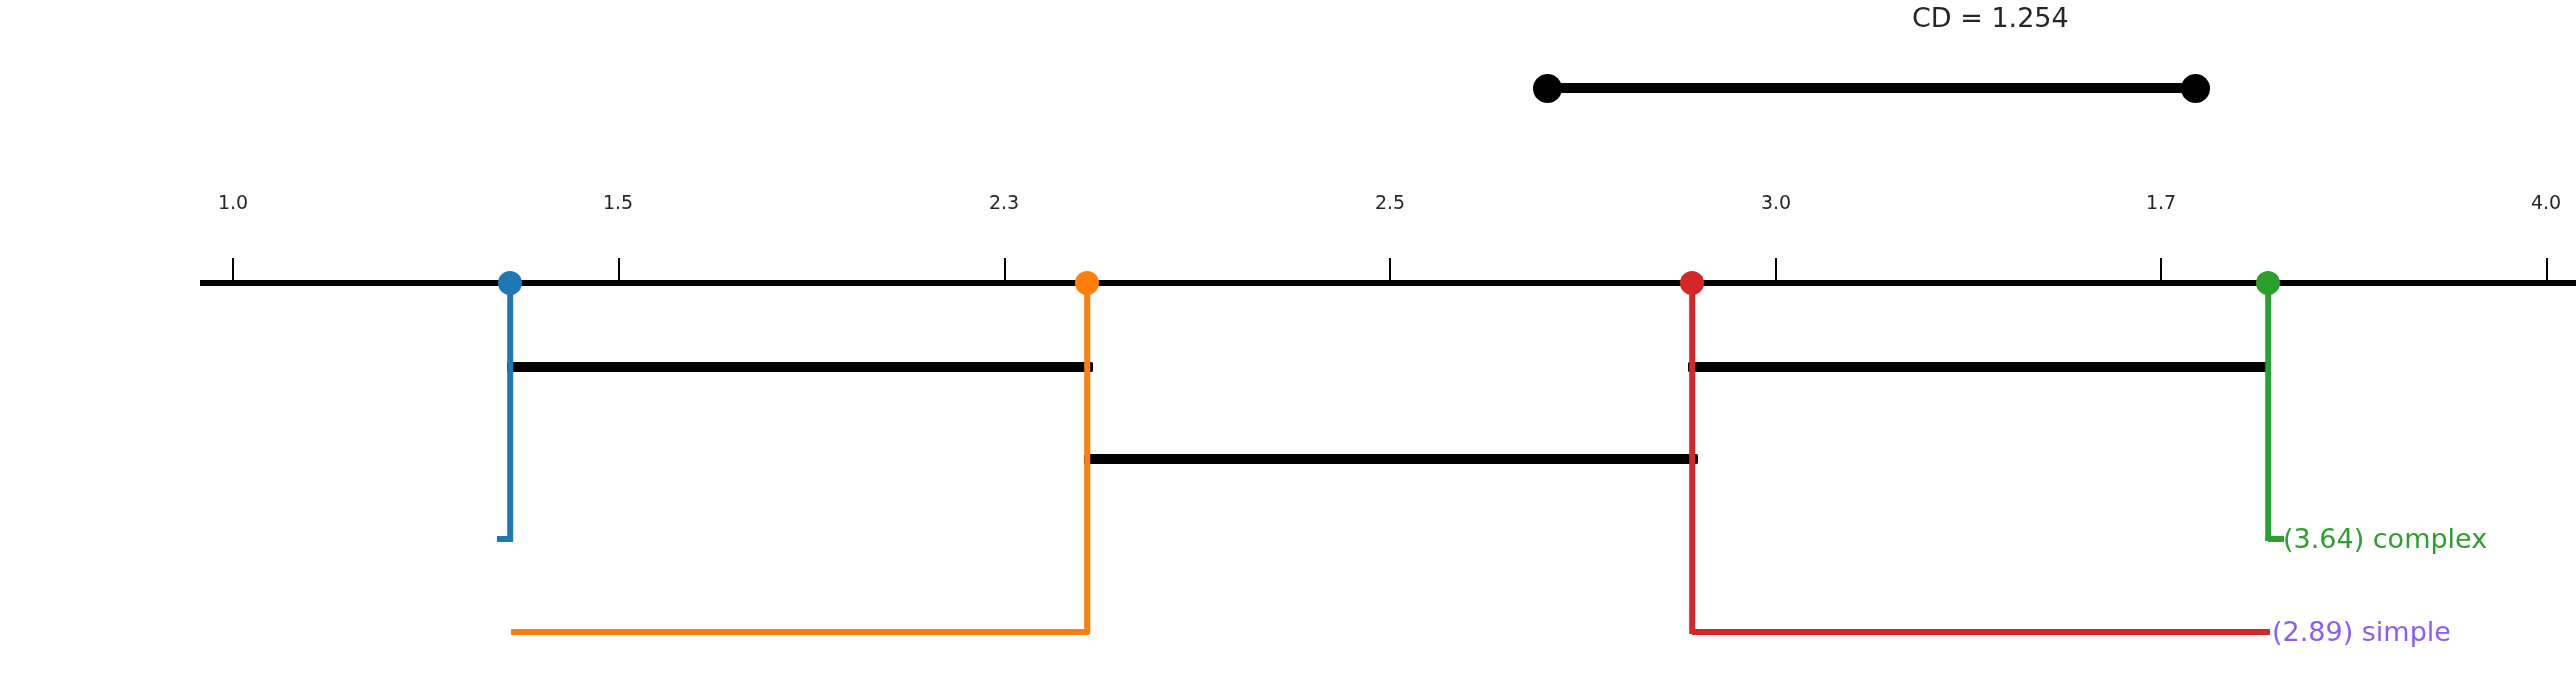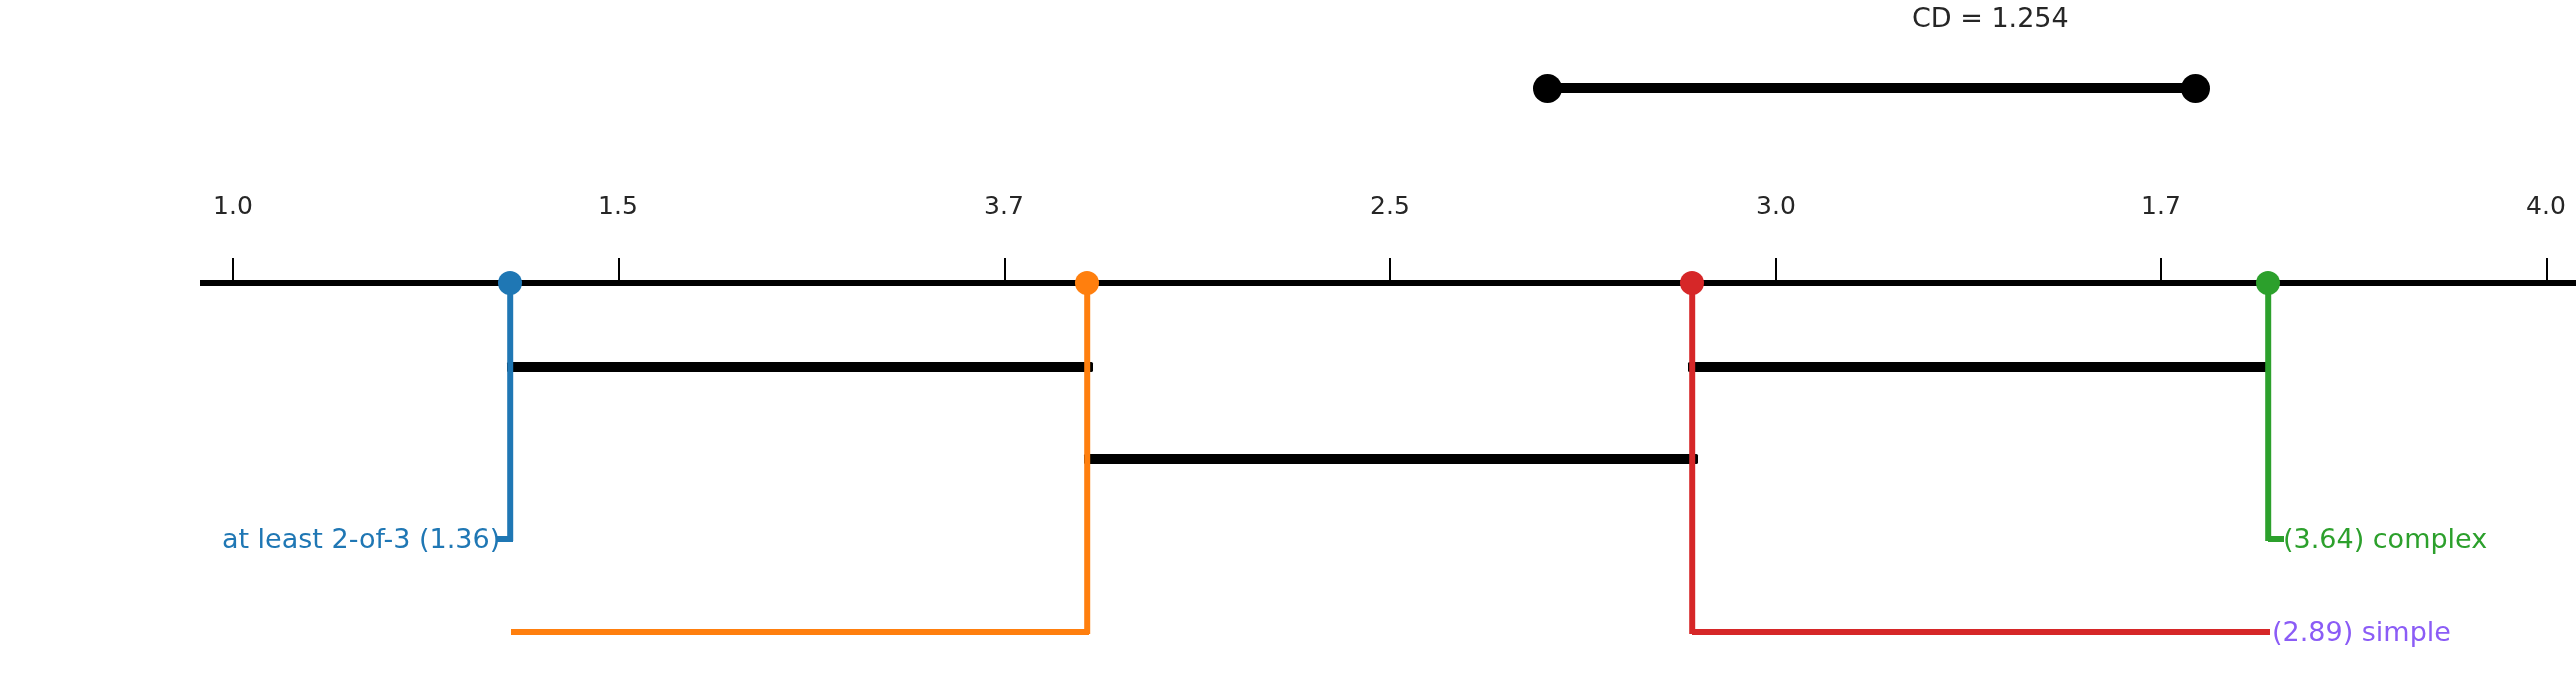--- a/index.html
+++ b/index.html
@@ -39,21 +39,21 @@
     background: #000000;
   }
   .axis-tick {
     position: absolute;
     background: #000000;
     width: 2.4px;
   }
   .tick-label {
     position: absolute;
     color: #262626;
-    font-size: 25px;
+    font-size: 19px;
     white-space: nowrap;
     transform: translateX(-50%);
     text-align: center;
   }
   .marker-dot {
     position: absolute;
     width: 24px;
     height: 24px;
     border-radius: 50%;
     transform: translate(-50%, -50%);
@@ -96,34 +96,33 @@
   <div class="axis-tick" style="left:192px; top:258px; height:24px;"></div>
   <div class="axis-tick" style="left:578px; top:258px; height:24px;"></div>
   <div class="axis-tick" style="left:964px; top:258px; height:24px;"></div>
   <div class="axis-tick" style="left:1349px; top:258px; height:24px;"></div>
   <div class="axis-tick" style="left:1735px; top:258px; height:24px;"></div>
   <div class="axis-tick" style="left:2120px; top:258px; height:24px;"></div>
   <div class="axis-tick" style="left:2506px; top:258px; height:24px;"></div>
 
   <div class="tick-label" style="left:193px; top:191px;">1.0</div>
   <div class="tick-label" style="left:578px; top:191px;">1.5</div>
-  <div class="tick-label" style="left:964px; top:191px;">3.7</div>
+  <div class="tick-label" style="left:964px; top:191px;">2.3</div>
   <div class="tick-label" style="left:1350px; top:191px;">2.5</div>
   <div class="tick-label" style="left:1736px; top:191px;">3.0</div>
   <div class="tick-label" style="left:2121px; top:191px;">1.7</div>
   <div class="tick-label" style="left:2506px; top:191px;">4.0</div>
 
   <div class="crossbar" style="left:467px; top:362px; width:586px;"></div>
   <div class="crossbar" style="left:1044px; top:454px; width:614px;"></div>
   <div class="crossbar" style="left:1648px; top:362px; width:582px;"></div>
 
   <div class="leader-v" style="left:470px; top:283px; height:258px; background:#1f77b4;"></div>
   <div class="leader-h" style="left:457px; top:536px; width:16px; background:#1f77b4;"></div>
   <div class="marker-dot" style="left:470px; top:283px; background:#1f77b4;"></div>
-  <div class="method-label" style="left:11.2px; top:538px; width:449px; color:#1f77b4; text-align:right;">at least 2-of-3 (1.36)</div>
 
   <div class="leader-v" style="left:1047px; top:283px; height:351px; background:#ff7f0e;"></div>
   <div class="leader-h" style="left:471px; top:629px; width:578px; background:#ff7f0e;"></div>
   <div class="marker-dot" style="left:1047px; top:283px; background:#ff7f0e;"></div>
 
   <div class="leader-v" style="left:1652px; top:283px; height:351px; background:#d62728;"></div>
   <div class="leader-h" style="left:1652px; top:629px; width:578px; background:#d62728;"></div>
   <div class="marker-dot" style="left:1652px; top:283px; background:#d62728;"></div>
   <div class="method-label" style="left:2232px; top:631px; color:#8b5cf6;">(2.89) simple</div>
 

